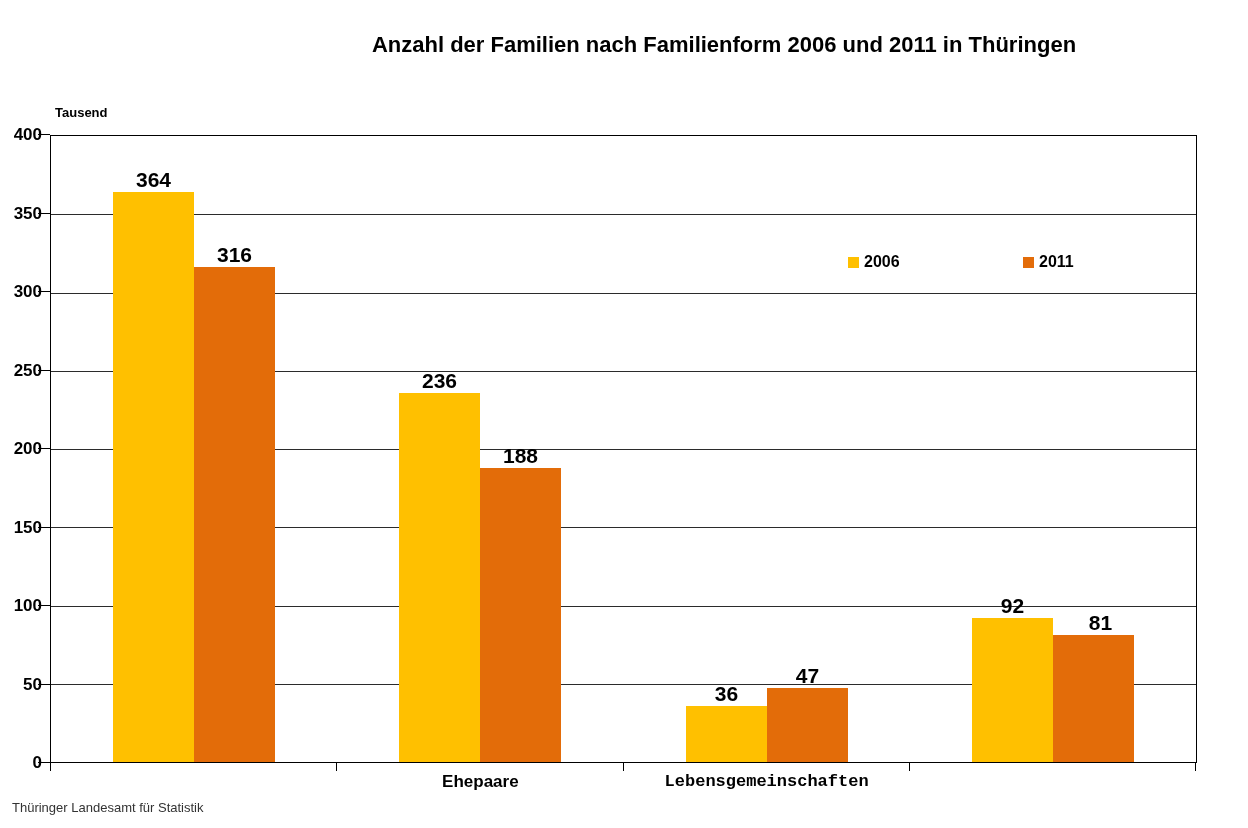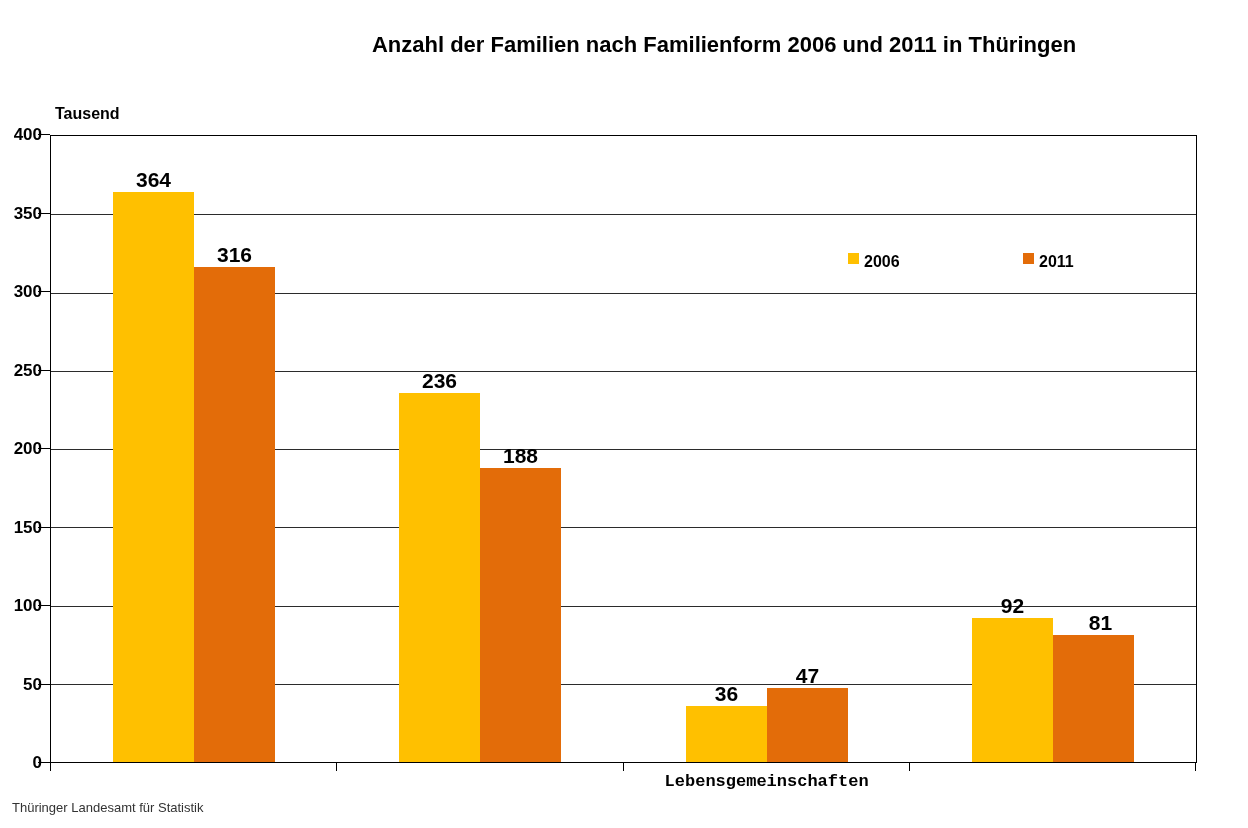--- a/index.html
+++ b/index.html
@@ -20,21 +20,21 @@
     text-align: center;
     font-size: 22px;
     font-weight: bold;
     color: #000;
     margin-top: 8px;
   }
   .yaxis-title {
     position: absolute;
     left: 55px;
     top: 105px;
-    font-size: 16px;
+    font-size: 13px;
     font-weight: bold;
     color: #000;
   }
   #plot {
     position: absolute;
     left: 50px;
     top: 135px;
     width: 1147px;
     height: 628px;
     border: 1px solid #000;
@@ -96,20 +96,21 @@
     position: absolute;
     left: 0; top: 0;
     width: 100%; height: 100%;
     pointer-events: none;
     z-index: 4;
   }
   .legend-item {
     position: absolute;
     top: 117px;
     display: flex;
+    align-items: center;
     gap: 5px;
     font-size: 16px;
     font-weight: bold;
     color: #000;
   }
   .swatch {
     display: inline-block;
     width: 11px;
     height: 11px;
   }
@@ -177,19 +178,20 @@
     <div class="ytick" style="top: 439px;">200</div>
     <div class="ytickmark" style="top: 448px;"></div>
     <div class="ytick" style="top: 361px;">250</div>
     <div class="ytickmark" style="top: 370px;"></div>
     <div class="ytick" style="top: 282px;">300</div>
     <div class="ytickmark" style="top: 291px;"></div>
     <div class="ytick" style="top: 204px;">350</div>
     <div class="ytickmark" style="top: 213px;"></div>
     <div class="ytick" style="top: 125px;">400</div>
     <div class="ytickmark" style="top: 134px;"></div>
+    <div class="catlabel" style="left: 337.25px; width: 286.25px;">Ehepaare</div>
     <div class="catlabel" style="left: 623.5px; width: 286.25px; font-family: Liberation Mono, monospace;">Lebensgemeinschaften</div>
     <div class="xtickmark" style="left: 50px;"></div>
     <div class="xtickmark" style="left: 336px;"></div>
     <div class="xtickmark" style="left: 623px;"></div>
     <div class="xtickmark" style="left: 909px;"></div>
     <div class="xtickmark" style="left: 1195px;"></div>
   </div>
 
 </body></html>

